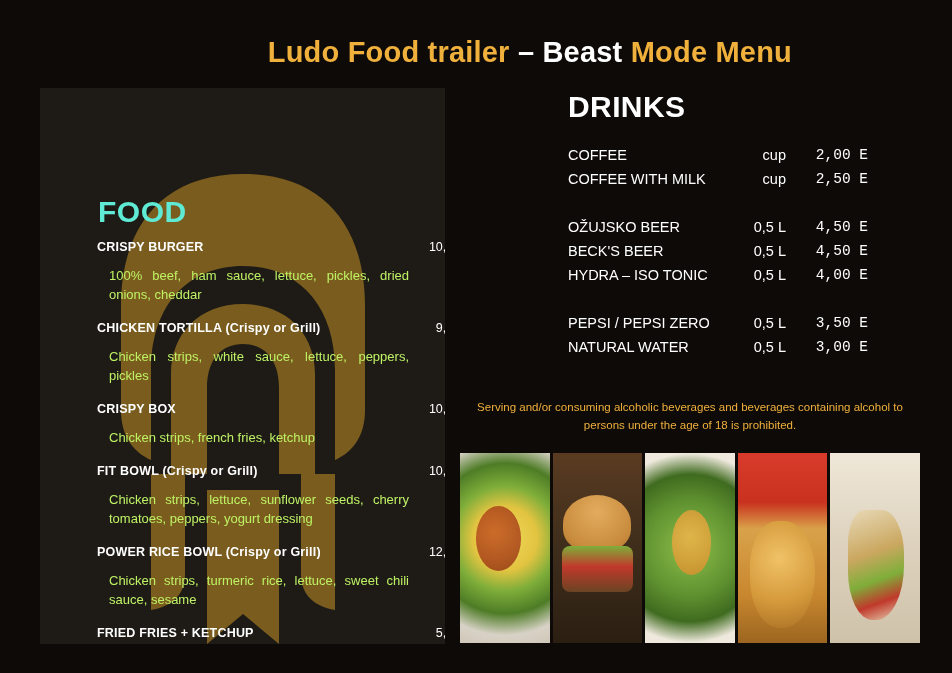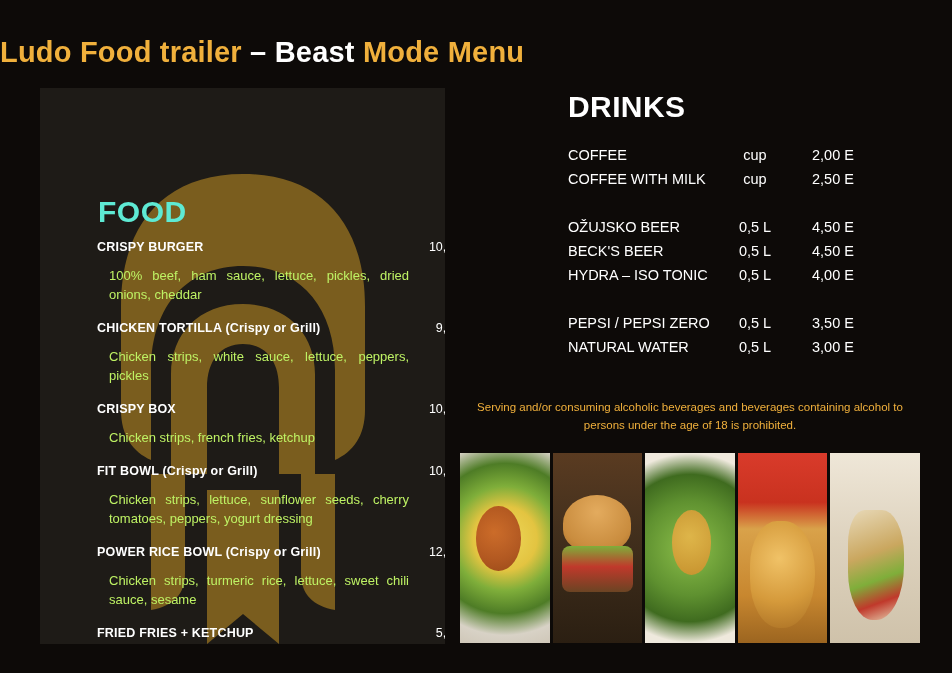--- a/index.html
+++ b/index.html
@@ -15,25 +15,26 @@
     width: 952px;
     height: 673px;
     background: #0d0a08;
     overflow: hidden;
   }
   .title {
     position: absolute;
     top: 36px;
     left: 0;
     width: 764px;
-    text-align: left;
+    text-align: right;
     font-size: 29px;
     font-weight: bold;
     letter-spacing: 0.2px;
     white-space: nowrap;
+    padding-left: 28px;
   }
   .title .accent { color: #f0b03c; }
   .title .white { color: #ffffff; }
 
   
   .food-panel {
     position: absolute;
     left: 40px;
     top: 88px;
     width: 405px;
@@ -117,27 +118,28 @@
   .drinks-table td {
     color: #ffffff;
     font-size: 14.5px;
     padding: 0;
     height: 24px;
     vertical-align: top;
     white-space: nowrap;
   }
   .drinks-table td.unit {
     width: 62px;
-    text-align: center;
+    text-align: right;
     padding-left: 14px;
   }
   .drinks-table td.price {
     width: 70px;
-    text-align: center;
+    text-align: right;
     padding-left: 12px;
+    font-family: Liberation Mono, monospace;
   }
   .drinks-table tr.gap td { height: 24px; }
 
   .notice {
     position: absolute;
     left: 460px;
     top: 398px;
     width: 460px;
     text-align: center;
     color: #f0b03c;

